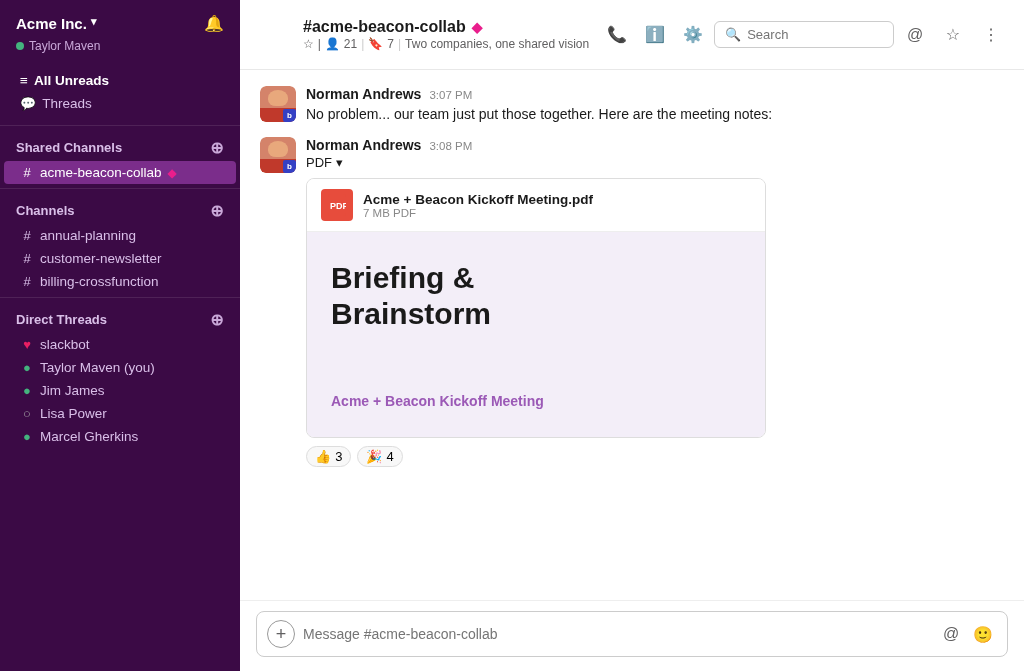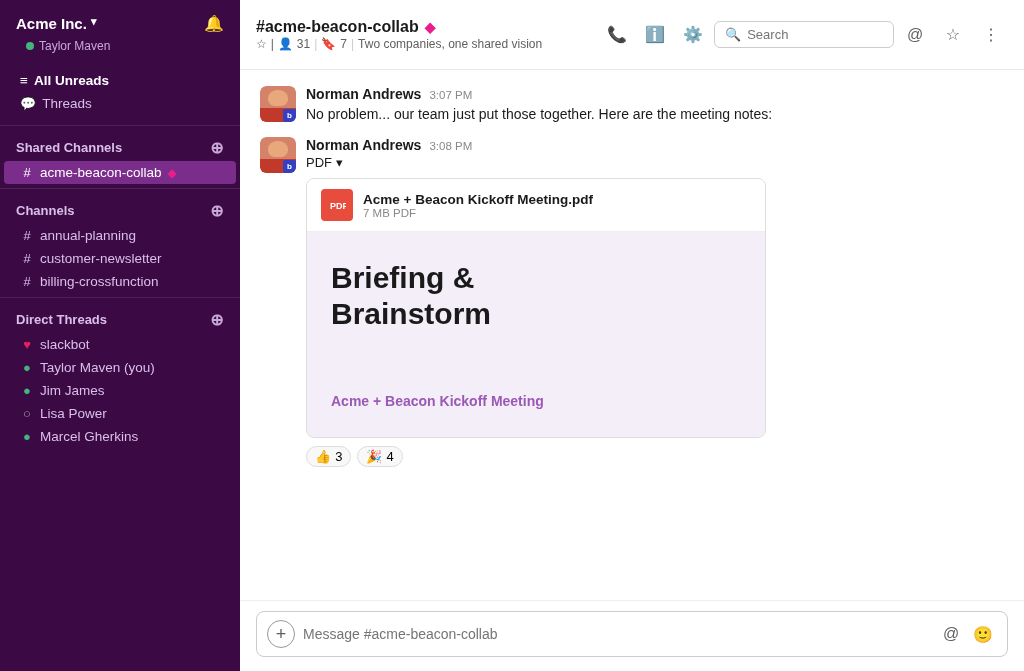--- a/index.html
+++ b/index.html
@@ -29,21 +29,21 @@
       color: #fff;
       font-weight: 700;
       font-size: 15px;
       display: flex;
       align-items: flex-start;
       gap: 4px;
     }
     .workspace-name .caret { font-size: 11px; }
     .bell-icon { color: #d9bfe8; font-size: 16px; cursor: pointer; }
     .user-status {
-      padding: 2px 26px 10px;
+      padding: 2px 16px 10px;
       font-size: 12px;
       color: #c9a8d8;
       display: flex;
       align-items: center;
       gap: 5px;
     }
     .status-dot { width: 8px; height: 8px; border-radius: 50%; background: #44b37e; display: inline-block; }
 
     .sidebar-section { padding: 6px 0; }
     .sidebar-item {
@@ -99,21 +99,21 @@
     
     #topbar {
       display: flex;
       align-items: center;
       padding: 0 16px;
       height: 70px;
       border-bottom: 1px solid #e8e8e8;
       flex-shrink: 0;
       gap: 8px;
     }
-    .channel-title-area { flex: 1; }
+    .channel-title-area { flex: 1; margin-left: 47px; }
     .channel-name-row {
       display: flex;
       align-items: center;
       gap: 6px;
       font-size: 16px;
       font-weight: 700;
       color: #1a1a1a;
     }
     .channel-name-row .diamond { color: #e91e8c; font-size: 14px; }
     .channel-meta {
@@ -515,21 +515,21 @@
   <div id="topbar">
     <div class="channel-title-area">
       <div class="channel-name-row">
         <span>#acme-beacon-collab</span>
         <span class="diamond">◆</span>
       </div>
       <div class="channel-meta">
         <span>☆</span>
         <span>|</span>
         <span>👤</span>
-        <span>31</span>
+        <span>21</span>
         <span class="sep">|</span>
         <span>🔖</span>
         <span>7</span>
         <span class="sep">|</span>
         <span>Two companies, one shared vision</span>
       </div>
     </div>
     <div class="topbar-actions">
       <button class="topbar-icon-btn">📞</button>
       <button class="topbar-icon-btn">ℹ️</button>

